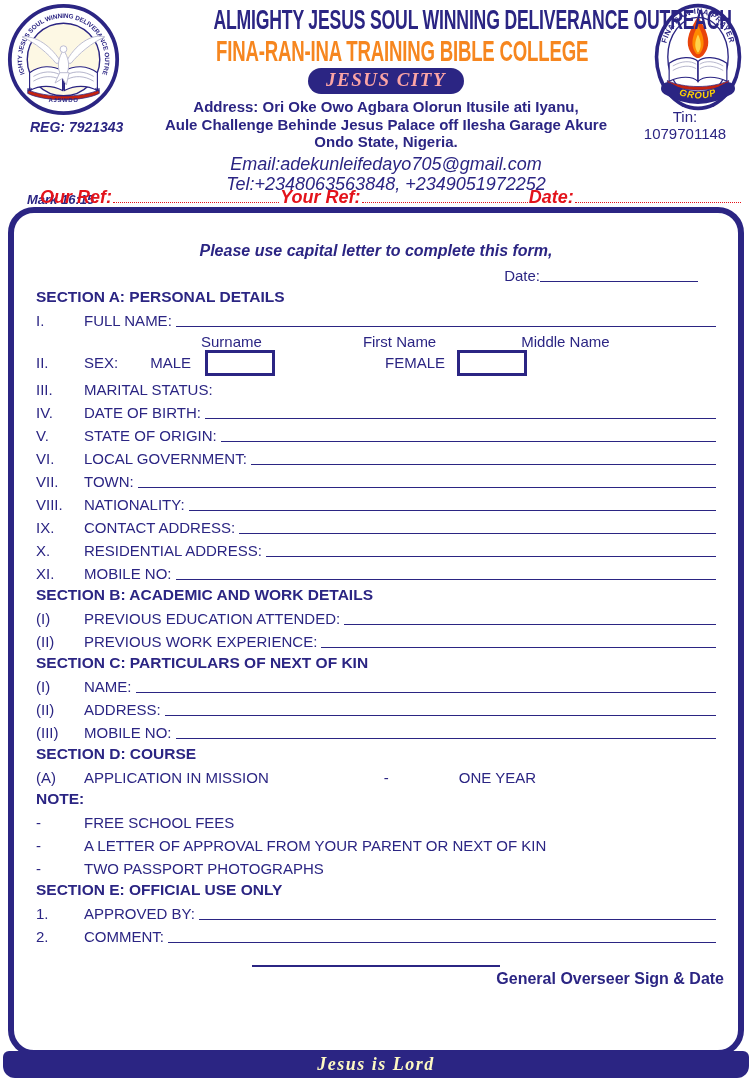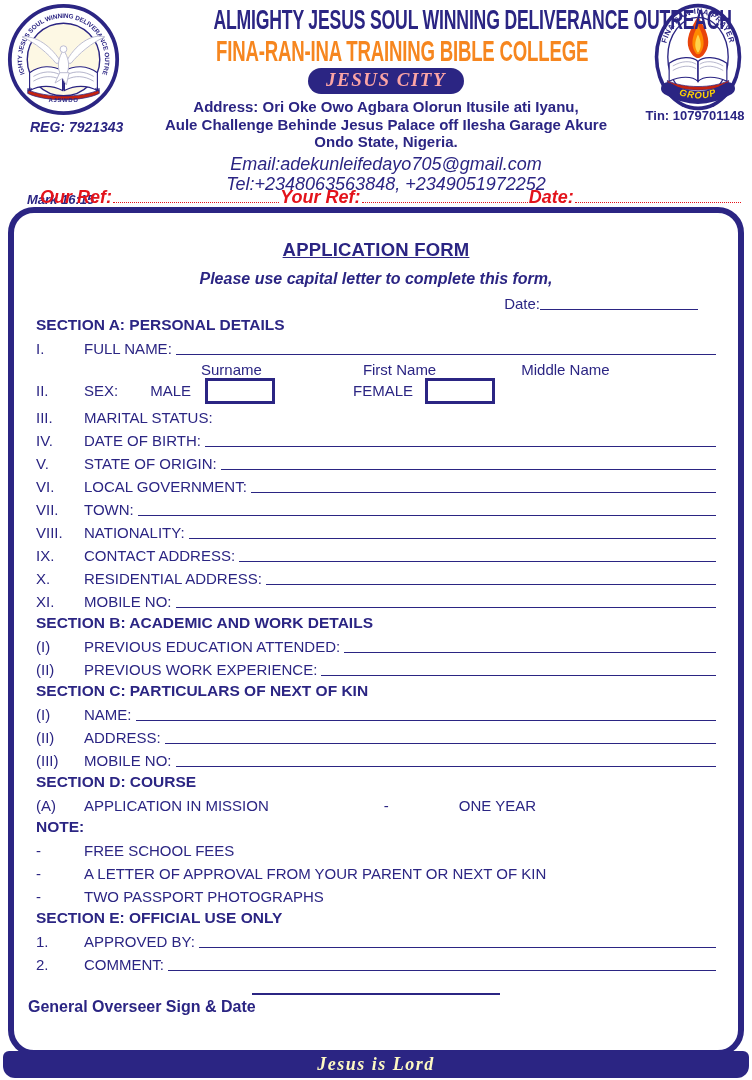--- a/index.html
+++ b/index.html
@@ -7,21 +7,21 @@
   }
   html,body{margin:0;padding:0;background:#e9e9e9;}
   .page{position:relative;width:752px;height:1080px;background:#fff;overflow:hidden;
         color:var(--navy);font-family:"Liberation Sans",sans-serif;margin:0 auto;}
 
   
   .seal-left{position:absolute;left:7px;top:3px;width:113px;height:113px;}
   .seal-right{position:absolute;right:8px;top:2px;width:92px;height:110px;}
   .reg{position:absolute;left:30px;top:119px;font-style:italic;font-weight:bold;font-size:14px;}
   .mark{position:absolute;left:27px;top:148px;font-style:italic;font-weight:bold;font-size:13px;margin-top:44px;}
-  .tin{position:absolute;right:6px;top:108px;width:102px;text-align:center;font-weight:bold;font-size:13px;}
+  .tin{position:absolute;right:16px;top:108px;width:102px;text-align:center;font-weight:normal;font-size:15px;}
 
   .head-center{position:absolute;left:112px;right:92px;top:4px;text-align:center;}
   .org{font-size:28px;font-weight:bold;white-space:nowrap;line-height:32px;
        transform:scaleX(.63);transform-origin:50% 50%;letter-spacing:-.3px;}
   .college{font-size:30px;font-weight:bold;color:var(--orange);white-space:nowrap;line-height:30px;
        transform:scaleX(.62);transform-origin:50% 50%;letter-spacing:-.3px;}
   .badge{display:inline-block;background:var(--navy);color:#fca5a5;
        font-family:"Liberation Serif",serif;font-style:italic;font-weight:bold;font-size:19px;
        padding:1px 18px 3px;border-radius:16px;margin-top:2px;letter-spacing:1.5px;}
   .addr{font-weight:bold;font-size:15px;line-height:17.5px;}
@@ -48,25 +48,25 @@
   .frow{display:flex;align-items:flex-end;height:23px;padding:0 8px;font-size:15px;white-space:nowrap;}
   .fnum{width:48px;flex:none;}
   .flbl{flex:none;padding-right:4px;}
   .fline{flex:1;border-bottom:1.6px solid var(--navy);margin-bottom:2px;}
 
   .parts{display:flex;height:21px;padding:0 8px;font-size:15px;align-items:flex-end;}
   .p-sur{margin-left:165px;} .p-first{margin-left:101px;} .p-mid{margin-left:85px;}
 
   .sexrow{display:flex;align-items:center;height:25px;padding:0 8px;font-size:15px;}
   .cbox{width:64px;height:20px;border:3px solid var(--navy);}
-  .m-lbl{margin-left:32px;} .m-box{margin-left:14px;} .f-lbl{margin-left:78px;} .f-box{margin-left:12px;}
+  .m-lbl{margin-left:32px;} .m-box{margin-left:14px;} .f-lbl{margin-left:110px;} .f-box{margin-left:12px;}
 
   .course .sep{margin-left:115px;} .course .dur{margin-left:70px;}
 
-  .sign{margin-top:8px;text-align:left;}
+  .sign{margin-top:8px;text-align:right;}
   .signline{width:248px;border-bottom:2px solid var(--navy);height:12px;margin:0 auto 3px;}
   .signlabel{font-weight:bold;font-size:16px;}
 
   .footerbar{position:absolute;left:3px;right:3px;top:1051px;height:27px;background:var(--navy);
        border-radius:6px 6px 12px 12px;display:flex;align-items:center;justify-content:center;}
   .motto{color:#fef9c3;font-family:"Liberation Serif",serif;font-style:italic;font-weight:bold;
        font-size:18px;letter-spacing:1.5px;}
 </style>
 </head>
 <body>
@@ -150,21 +150,20 @@
     <span>Our Ref:</span>
     <span class="dots"></span>
     <span>Your Ref:</span>
     <span class="dots"></span>
     <span>Date:</span>
     <span class="dots"></span>
   </div>
 
   <div class="formbox">
 
-    <div class="ftitle">APPLICATION FORM</div>
     <div class="finstr">Please use capital letter to complete this form,</div>
 
     <div class="daterow">
       <span>Date:</span>
       <span class="dline"></span>
     </div>
 
     <div class="stitle">SECTION A: PERSONAL DETAILS</div>
 
     <div class="frow">

